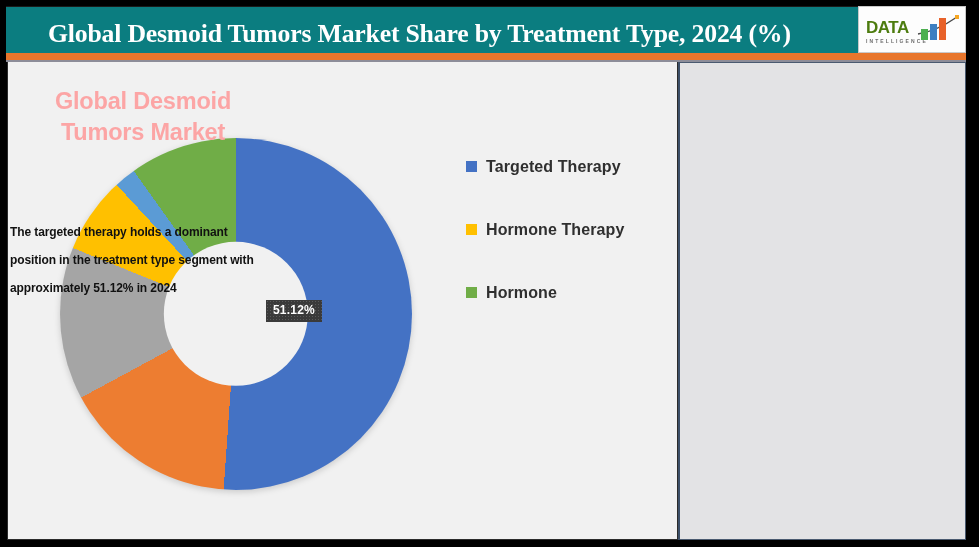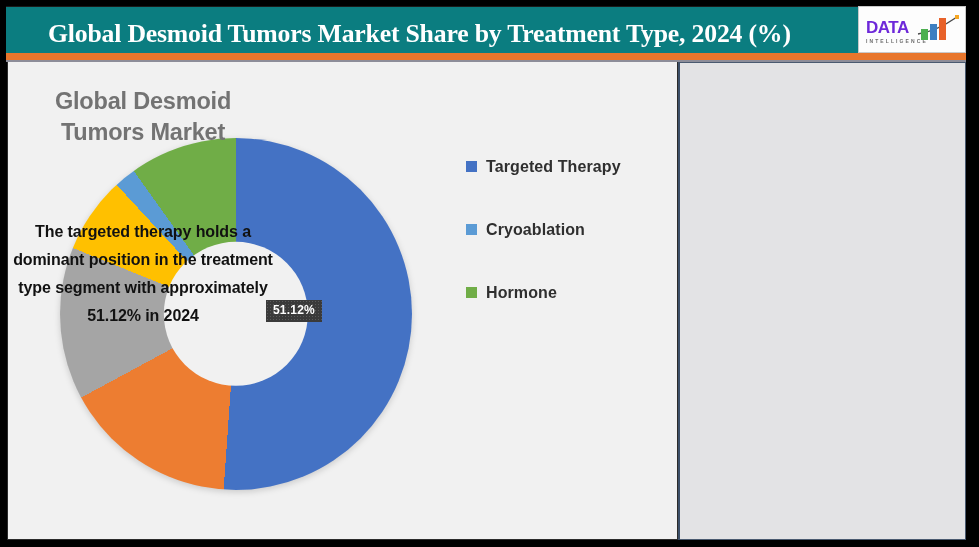--- a/index.html
+++ b/index.html
@@ -9,21 +9,21 @@
   
   #header-band{position:absolute;left:6px;top:6px;width:960px;height:47px;background:#0b7d80;
     border-top:1px solid #1a1a1a;box-sizing:border-box;}
   #header-title{position:absolute;left:42px;top:11px;width:815px;height:32px;
     color:#ffffff;font-family:"Liberation Serif",serif;font-weight:700;font-size:26px;
     letter-spacing:-0.2px;white-space:nowrap;line-height:32px;
     transform:scaleX(0.99);transform-origin:left center;}
   #logo-box{position:absolute;left:858px;top:6px;width:108px;height:47px;background:#fdfdfd;
     border:1px solid #c9c9c9;box-sizing:border-box;overflow:hidden;}
   #logo-word{position:absolute;left:7px;top:11px;font-family:"Liberation Sans",sans-serif;
-    font-weight:700;font-size:17px;color:#6d28d9;letter-spacing:-0.5px;}
+    font-weight:700;font-size:17px;color:#4d7c0f;letter-spacing:-0.5px;}
   #logo-sub{position:absolute;left:7px;top:31px;font-family:"Liberation Sans",sans-serif;
     font-weight:700;font-size:5px;color:#6d6d6d;letter-spacing:2.1px;}
   .logo-bar{position:absolute;bottom:12px;width:7px;}
   #logo-bar1{left:62px;height:11px;background:#4caf50;}
   #logo-bar2{left:71px;height:16px;background:#3d7fc1;}
   #logo-bar3{left:80px;height:22px;background:#e8622a;}
   #logo-arc{position:absolute;left:58px;top:8px;width:44px;height:20px;}
   #logo-dot{position:absolute;left:96px;top:8px;width:4px;height:4px;background:#f5a623;}
   #orange-band{position:absolute;left:6px;top:53px;width:960px;height:7px;background:#e8762c;}
   #grey-rule{position:absolute;left:6px;top:60px;width:960px;height:2px;background:#8d8d99;}
@@ -49,23 +49,23 @@
 
   
   #legend{position:absolute;left:466px;top:135px;width:200px;}
   .legend-row{display:flex;align-items:center;height:63px;}
   .legend-swatch{width:11px;height:11px;flex:0 0 11px;margin-right:9px;}
   .legend-text{font-size:16px;font-weight:700;color:#2f2f2f;letter-spacing:0.1px;
     white-space:nowrap;}
 
   
   #info-title{position:absolute;left:16px;top:86px;width:254px;text-align:center;
-    color:#737373;font-size:23.5px;font-weight:700;line-height:31px;letter-spacing:-0.2px;}
-  #info-body{position:absolute;left:10px;top:218px;width:266px;text-align:center;
-    color:#111111;font-size:16px;font-weight:700;line-height:28px;letter-spacing:-0.1px;}
+    color:#fca5a5;font-size:23.5px;font-weight:700;line-height:31px;letter-spacing:-0.2px;}
+  #info-body{position:absolute;left:10px;top:218px;width:266px;
+    color:#111111;font-size:12px;font-weight:700;line-height:28px;letter-spacing:-0.1px;}
 </style>
 </head>
 <body>
 
 <div id="root">
 
   <div id="header-band">
     <div id="header-title">Global Desmoid Tumors Market Share by Treatment Type, 2024 (%)</div>
   </div>
 
@@ -92,22 +92,22 @@
   </div>
 
   <div id="donut-label">51.12%</div>
 
   <div id="legend">
     <div class="legend-row">
       <span class="legend-swatch" style="background: rgb(68, 114, 196);"></span>
       <span class="legend-text">Targeted Therapy</span>
     </div>
     <div class="legend-row">
-      <span class="legend-swatch" style="background: rgb(91, 155, 213);"></span>
-      <span class="legend-text">Cryoablation</span>
+      <span class="legend-swatch" style="background: rgb(255, 192, 0);"></span>
+      <span class="legend-text">Hormone Therapy</span>
     </div>
     <div class="legend-row">
       <span class="legend-swatch" style="background: rgb(112, 173, 71);"></span>
       <span class="legend-text">Hormone</span>
     </div>
   </div>
 
   <div id="pane-divider"></div>
   <div id="info-pane"></div>
   <div id="info-title">Global Desmoid Tumors Market</div>

